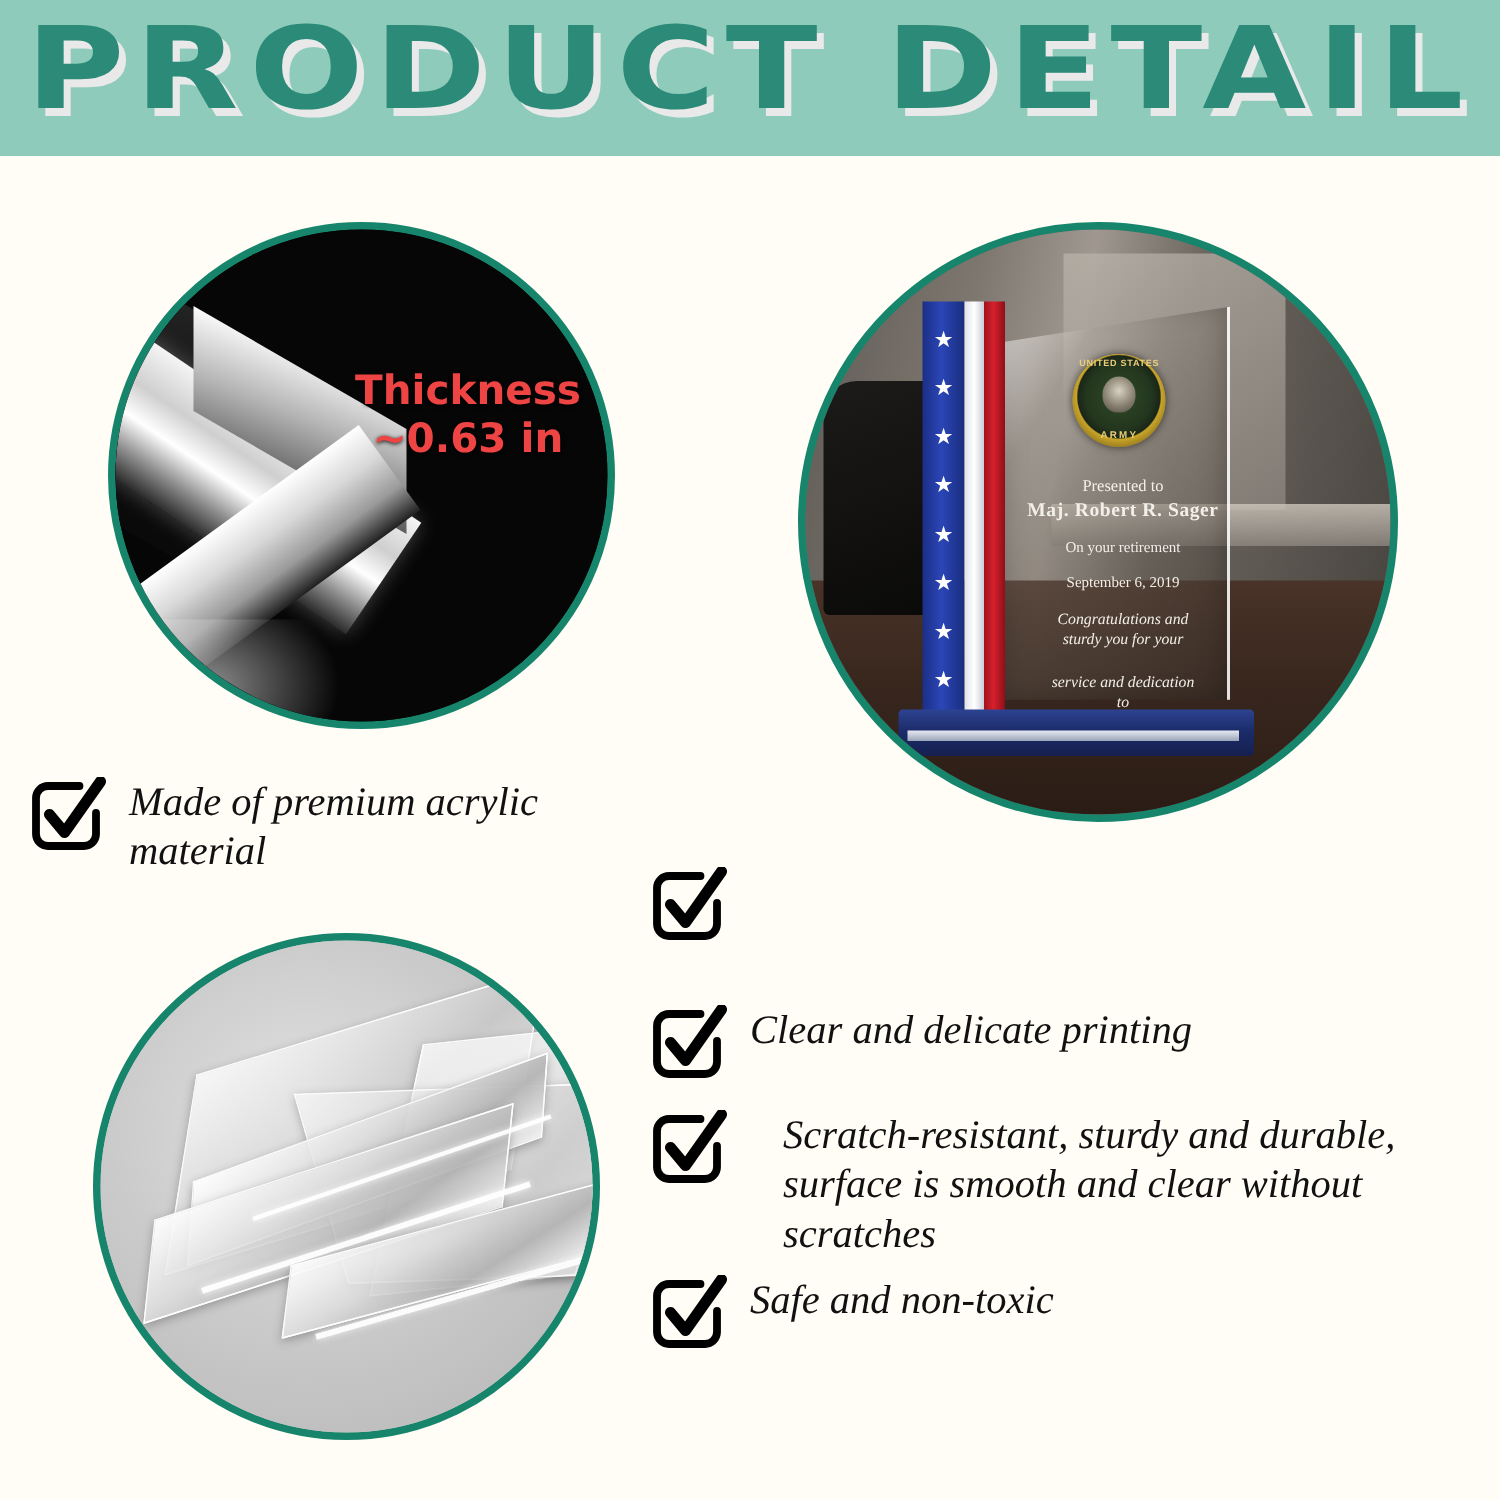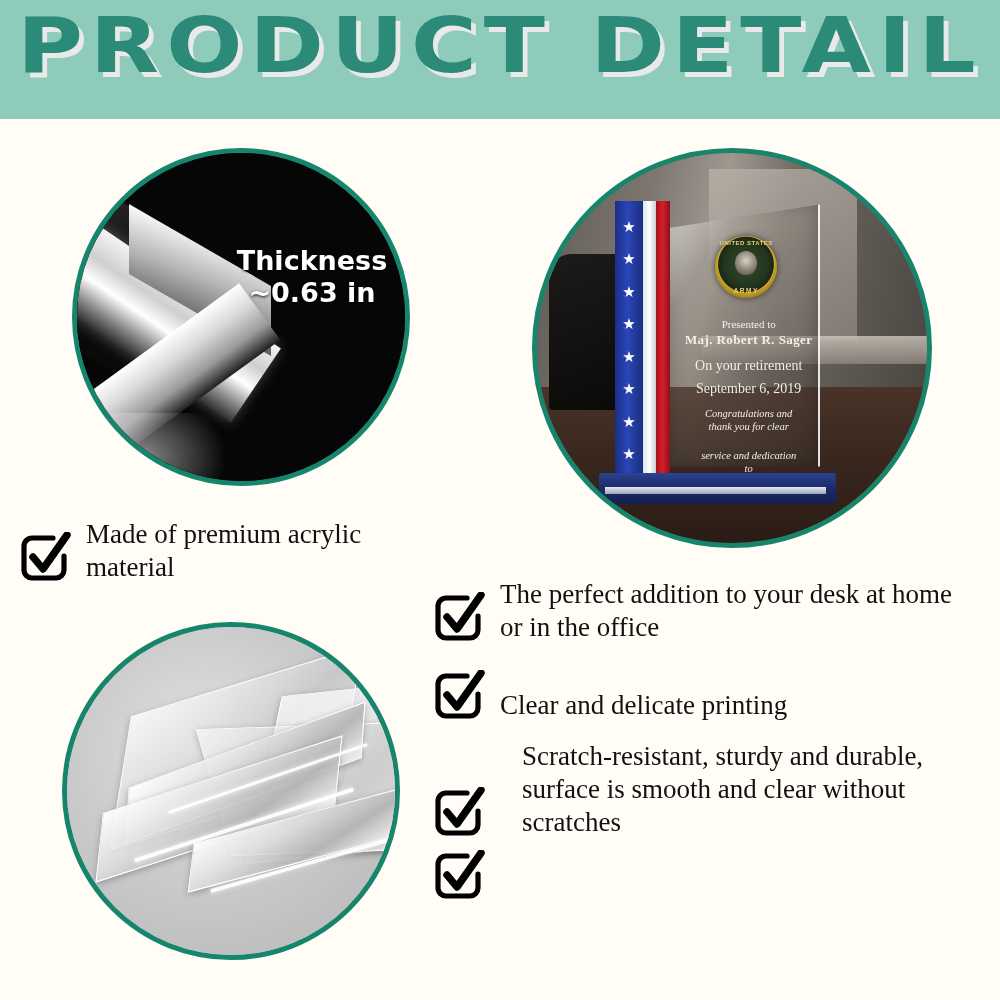--- a/index.html
+++ b/index.html
@@ -7,21 +7,21 @@
     width:1000px;height:1000px;
     background:#fffdf5;
     font-family:"Liberation Sans", sans-serif;
     overflow:hidden;
     position:relative;
   }
   .page{position:relative;width:1000px;height:1000px;overflow:hidden;background:#fffdf5;}
 
   
   .header{
-    position:absolute;left:0;top:0;width:1000px;height:119px;
+    position:absolute;left:0;top:0;width:1000px;height:104px;
     background:#8ecbba;
   }
   .header-title{
     position:absolute;left:0;top:4px;width:1000px;
     text-align:center;
     font-family:"DejaVu Sans", sans-serif;
     font-weight:700;
     font-size:76px;
     line-height:84px;
     letter-spacing:6px;
@@ -65,21 +65,21 @@
     position:absolute;left:52px;top:92px;width:142px;height:70px;
     background:linear-gradient(170deg,#fafafa,#b4b4b4 48%,#5c5c5c 100%);
     transform:skewY(30deg);
   }
   .thk-glow{
     position:absolute;left:0px;top:260px;width:150px;height:110px;
     background:radial-gradient(ellipse at 40% 40%, rgba(255,255,255,.55), rgba(255,255,255,0) 70%);
   }
   .thk-label{
     position:absolute;left:140px;top:92px;width:190px;
-    color:#ffffff;
+    color:#ef4444;
     font-family:"DejaVu Sans", sans-serif;
     font-weight:700;font-size:27px;line-height:32px;
     text-align:center;
     text-shadow:0 1px 3px rgba(0,0,0,.9);
   }
 
   
   .pl-wall{position:absolute;left:0;top:0;width:100%;height:62%;
     background:linear-gradient(100deg,#5f5a55 0%,#7d776f 28%,#a09890 45%,#6d6760 62%,#4a4641 100%);}
   .pl-window{position:absolute;left:44%;top:4%;width:38%;height:44%;
@@ -133,21 +133,21 @@
     background:radial-gradient(circle at 50% 40%,#d8d2c4 0%,#8a8374 55%,#4f4a40 100%);
   }
   .pl-seal-top{position:absolute;left:0;top:7%;width:100%;text-align:center;
     color:#e9cf7a;font-size:6px;letter-spacing:.5px;font-weight:700;}
   .pl-seal-bot{position:absolute;left:0;bottom:6%;width:100%;text-align:center;
     color:#e9cf7a;font-size:6.5px;letter-spacing:1.5px;font-weight:700;}
 
   .pl-text{position:absolute;left:31%;top:40%;width:54%;text-align:center;color:#f2efe8;}
   .pl-t1{font-family:"Liberation Serif", serif;font-size:11px;line-height:14px;text-align:center;}
   .pl-t2{font-family:"Liberation Serif", serif;font-size:13px;line-height:18px;font-weight:700;letter-spacing:.4px;}
-  .pl-t3{font-family:"Liberation Serif", serif;font-size:14px;line-height:13px;margin-top:10px;}
+  .pl-t3{font-family:"Liberation Serif", serif;font-size:10px;line-height:13px;margin-top:10px;}
   .pl-t4{font-family:"Liberation Serif", serif;font-size:10.5px;line-height:13px;font-style:italic;margin-top:12px;}
 
   
   .sh-bg{position:absolute;inset:0;
     background:radial-gradient(circle at 42% 38%, #e2e2e2 0%, #cacaca 48%, #b4b4b4 100%);}
   .sheet{
     position:absolute;
     background:linear-gradient(160deg,rgba(255,255,255,.95) 0%,rgba(222,222,222,.85) 38%,rgba(178,178,178,.9) 70%,rgba(242,242,242,.95) 100%);
     border:1px solid rgba(255,255,255,.9);
     box-shadow:0 2px 6px rgba(90,90,90,.45);
@@ -160,21 +160,21 @@
     background:linear-gradient(140deg,rgba(255,255,255,.55),rgba(190,190,190,.45) 60%,rgba(250,250,250,.75));}
   .s5{left:120px;top:190px;width:215px;height:44px;transform:rotate(-15deg) skewX(-22deg);}
   .s6{left:200px;top:60px;width:130px;height:170px;transform:rotate(12deg) skewY(-18deg);
     background:linear-gradient(170deg,rgba(255,255,255,.7),rgba(205,205,205,.4));}
   .sh-edge{position:absolute;background:rgba(255,255,255,.95);box-shadow:0 0 5px rgba(255,255,255,.8);}
   .e1{left:62px;top:196px;width:230px;height:4px;transform:rotate(-18deg);}
   .e2{left:96px;top:150px;width:210px;height:3px;transform:rotate(-19deg);}
   .e3{left:140px;top:236px;width:190px;height:4px;transform:rotate(-16deg);}
 
   
-  .bullet{position:absolute;display:flex;align-items:flex-end;gap:14px;}
+  .bullet{position:absolute;display:flex;align-items:flex-start;gap:14px;font-style:italic;}
   .bullet .txt{
     font-family:"Liberation Serif", serif;
     font-size:27px;line-height:33px;color:#111;
   }
   .b1{left:20px;top:518px;width:420px;}
   .b2{left:434px;top:578px;width:540px;}
   .b3{left:434px;top:670px;width:540px;}
   .b4{left:434px;top:740px;width:540px;gap:36px;}
   .b5{left:434px;top:850px;width:540px;}
 
@@ -232,21 +232,21 @@
         <div class="pl-seal-top">UNITED STATES</div>
         <div class="pl-seal-bot">ARMY</div>
       </div>
 
       <div class="pl-text">
         <div class="pl-t1">Presented to</div>
         <div class="pl-t2">Maj. Robert R. Sager</div>
         <div class="pl-t3">On your retirement</div>
         <div class="pl-t3">September 6, 2019</div>
         <div class="pl-t4">Congratulations and</div>
-        <div class="pl-t4" style="margin-top:0">thank you for clear</div>
+        <div class="pl-t4" style="margin-top:0">sturdy you for your</div>
         <div class="pl-t4" style="margin-top:16px">service and dedication</div>
         <div class="pl-t4" style="margin-top:0">to</div>
         <div class="pl-t4" style="margin-top:0">Alpha Company</div>
       </div>
 
       <div class="pl-base"></div>
       <div class="pl-base-strip"></div>
     </div>
   </div>
 
@@ -273,21 +273,20 @@
     <span class="txt">Made of premium acrylic material</span>
   </div>
 
   <div class="bullet b2">
     <span class="chk">
       <svg viewBox="0 0 52 52">
         <path d="M33 6 H12 a8 8 0 0 0 -8 8 v24 a8 8 0 0 0 8 8 h24 a8 8 0 0 0 8 -8 V24" fill="none" stroke="#000" stroke-width="5.2" stroke-linecap="round"></path>
         <path d="M13 25 L23 37 L47 3" fill="none" stroke="#000" stroke-width="7.4" stroke-linecap="round" stroke-linejoin="round"></path>
       </svg>
     </span>
-    <span class="txt">The perfect addition to your desk at home or in the office</span>
   </div>
 
   <div class="bullet b3">
     <span class="chk">
       <svg viewBox="0 0 52 52">
         <path d="M33 6 H12 a8 8 0 0 0 -8 8 v24 a8 8 0 0 0 8 8 h24 a8 8 0 0 0 8 -8 V24" fill="none" stroke="#000" stroke-width="5.2" stroke-linecap="round"></path>
         <path d="M13 25 L23 37 L47 3" fill="none" stroke="#000" stroke-width="7.4" stroke-linecap="round" stroke-linejoin="round"></path>
       </svg>
     </span>
     <span class="txt">Clear and delicate printing</span>
@@ -303,15 +302,16 @@
     <span class="txt">Scratch-resistant, sturdy and durable, surface is smooth and clear without scratches</span>
   </div>
 
   <div class="bullet b5">
     <span class="chk">
       <svg viewBox="0 0 52 52">
         <path d="M33 6 H12 a8 8 0 0 0 -8 8 v24 a8 8 0 0 0 8 8 h24 a8 8 0 0 0 8 -8 V24" fill="none" stroke="#000" stroke-width="5.2" stroke-linecap="round"></path>
         <path d="M13 25 L23 37 L47 3" fill="none" stroke="#000" stroke-width="7.4" stroke-linecap="round" stroke-linejoin="round"></path>
       </svg>
     </span>
+    <span class="txt">Safe and non-toxic</span>
   </div>
 
 </div>
 
 </body></html>

